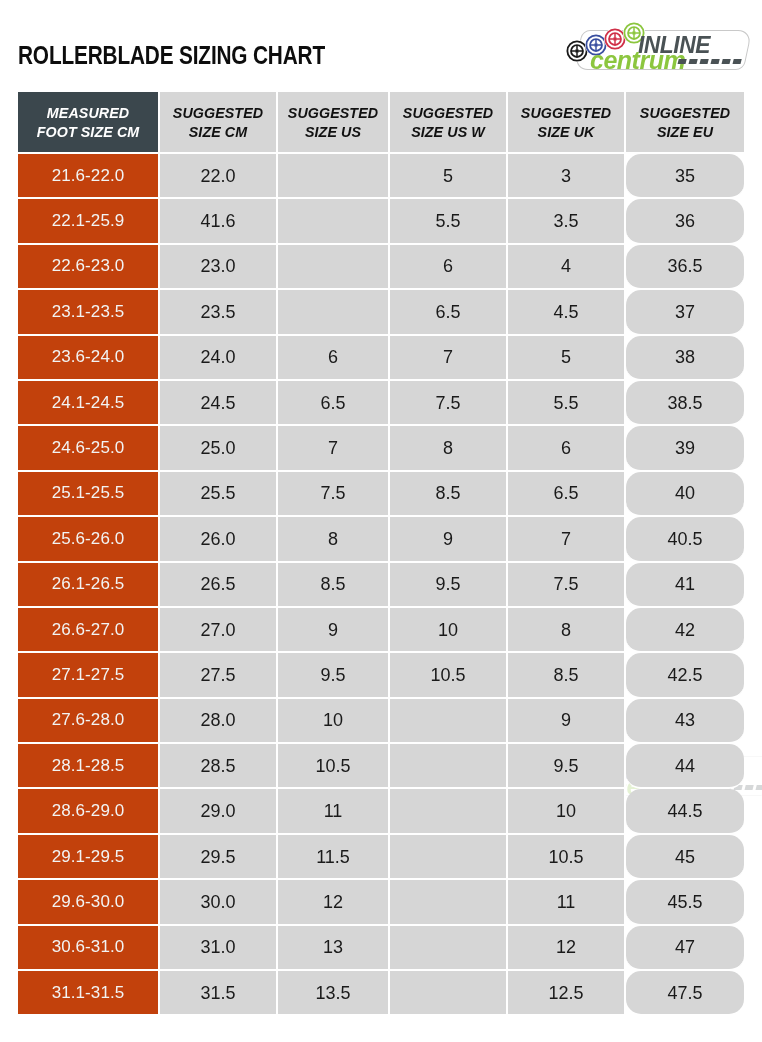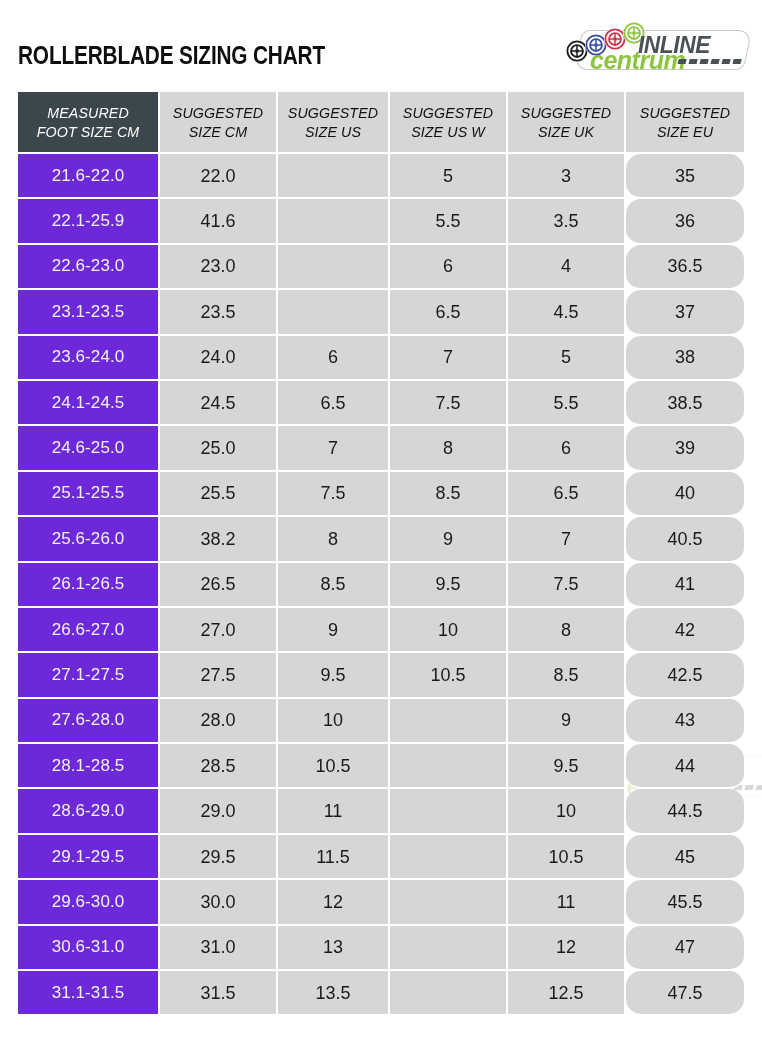--- a/index.html
+++ b/index.html
@@ -147,21 +147,21 @@
     margin: 0;
     text-align: center;
     vertical-align: middle;
   }
 
   
   thead th {
     height: 60px;
     font-family: "Liberation Sans", sans-serif;
     font-style: italic;
-    font-weight: normal;
+    font-weight: bold;
     font-size: 15.5px;
     line-height: 19px;
     letter-spacing: 0.1px;
     background: #d6d6d6;
     color: #111111;
     border-right: 2px solid #ffffff;
     border-bottom: 2px solid #ffffff;
   }
   thead th .hl { display: block; transform: scaleX(0.92); }
   thead th.dark {
@@ -178,21 +178,21 @@
     line-height: 20px;
     color: #1a1a1a;
     background: #d6d6d6;
     border-right: 2px solid #ffffff;
     border-bottom: 2px solid #ffffff;
   }
   tbody td:last-child { border-right: none; border-radius: 15px; }
   tbody tr:last-child td { border-bottom: none; }
 
   tbody td.measured {
-    background: #6d28d9;
+    background: #c2410c;
     color: #f2f4f4;
     font-size: 17px;
     letter-spacing: 0.1px;
   }
 </style>
 </head>
 <body>
 
 <div class="header">
   <div class="page-title">ROLLERBLADE SIZING CHART</div>
@@ -388,21 +388,21 @@
       <tr>
         <td class="measured">25.1-25.5</td>
         <td>25.5</td>
         <td>7.5</td>
         <td>8.5</td>
         <td>6.5</td>
         <td>40</td>
       </tr>
       <tr>
         <td class="measured">25.6-26.0</td>
-        <td>38.2</td>
+        <td>26.0</td>
         <td>8</td>
         <td>9</td>
         <td>7</td>
         <td>40.5</td>
       </tr>
       <tr>
         <td class="measured">26.1-26.5</td>
         <td>26.5</td>
         <td>8.5</td>
         <td>9.5</td>

